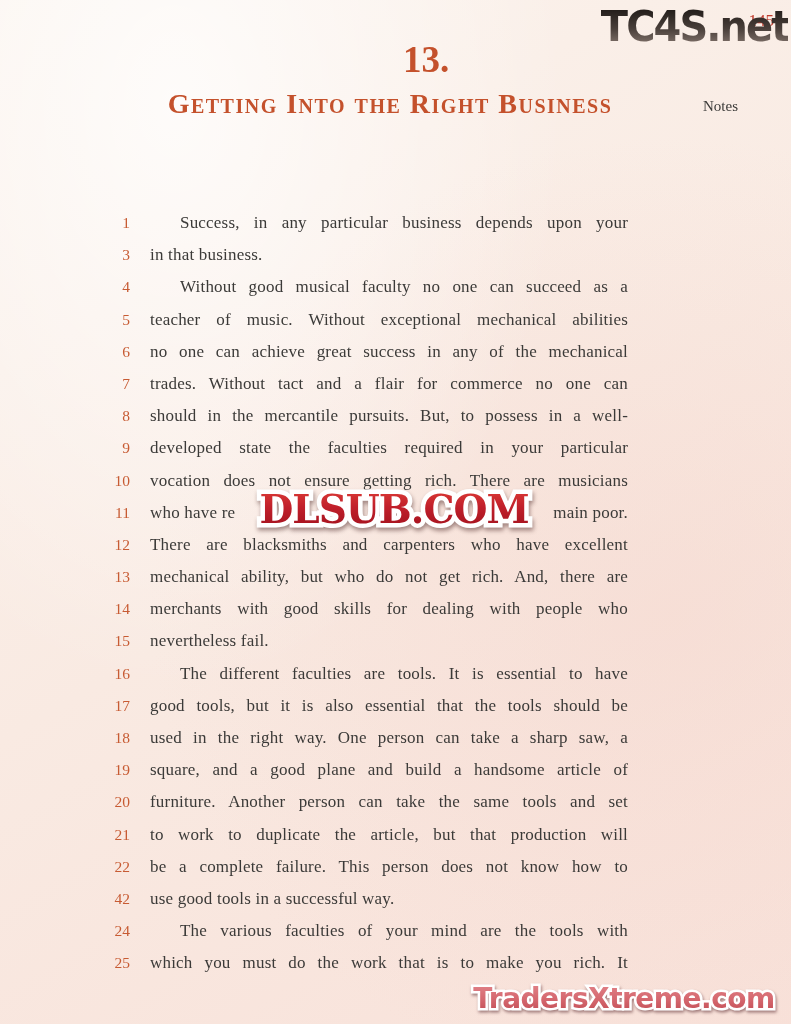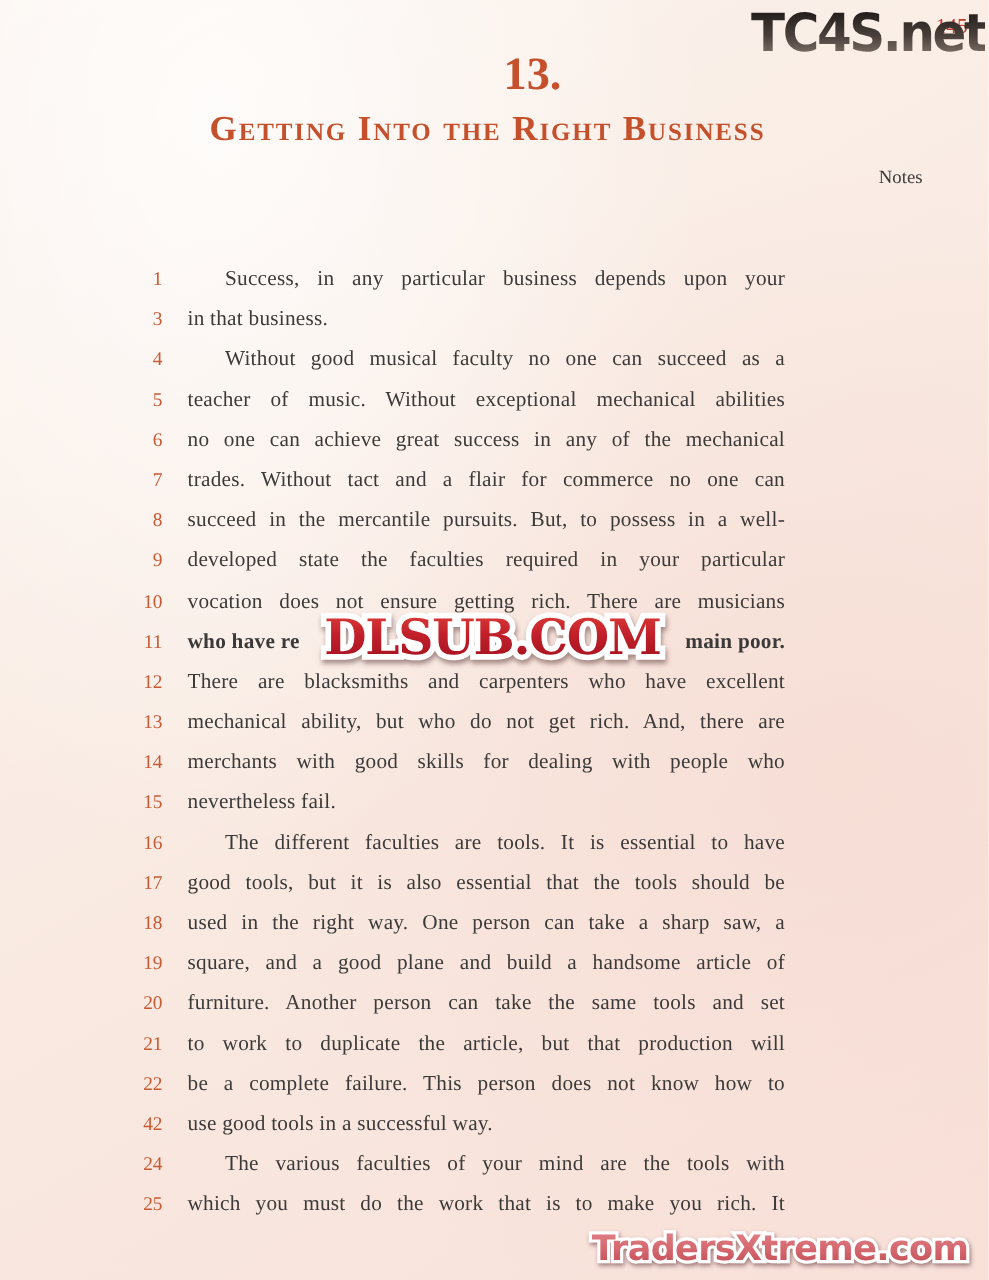--- a/index.html
+++ b/index.html
@@ -60,21 +60,20 @@
     font-weight: 700;
     font-size: 28px;
     letter-spacing: 1.5px;
     color: #c4512c;
   }
   .notes {
     position: absolute;
     top: 98px; left: 703px;
     font-size: 15px;
     color: #3b3a38;
-    margin-top: 36px;
   }
 
   .text-block {
     position: absolute;
     top: 167px; left: 96px;
     width: 532px;
     z-index: 1;
     margin-top: 40px;
   }
   .line-row {
@@ -100,21 +99,20 @@
     text-align: justify;
     text-align-last: justify;
     vertical-align: baseline;
     white-space: normal;
   }
   .line-text.no-justify { text-align-last: left; }
   .line-text.indent { padding-left: 30px; width: 448px; }
   .line-text.split {
     display: inline-flex;
     justify-content: space-between;
-    font-weight: bold;
   }
 
   .wm-mid {
     position: absolute;
     left: 238px; top: 478px;
     z-index: 4;
   }
   .wm-bottom {
     position: absolute;
     right: 2px; bottom: 4px;
@@ -133,21 +131,21 @@
   <h1 class="chapter-title">Getting Into the Right Business</h1>
   <div class="notes">Notes</div>
 
   <div class="text-block">
       <div class="line-row"><span class="line-num">1</span><span class="line-text indent">Success, in any particular business depends upon your</span></div>
       <div class="line-row"><span class="line-num">3</span><span class="line-text no-justify">in that business.</span></div>
       <div class="line-row"><span class="line-num">4</span><span class="line-text indent">Without good musical faculty no one can succeed as a</span></div>
       <div class="line-row"><span class="line-num">5</span><span class="line-text">teacher of music. Without exceptional mechanical abilities</span></div>
       <div class="line-row"><span class="line-num">6</span><span class="line-text">no one can achieve great success in any of the mechanical</span></div>
       <div class="line-row"><span class="line-num">7</span><span class="line-text">trades. Without tact and a flair for commerce no one can</span></div>
-      <div class="line-row"><span class="line-num">8</span><span class="line-text">succeed in the mercantile pursuits. But, to possess in a well-</span></div>
+      <div class="line-row"><span class="line-num">8</span><span class="line-text">should in the mercantile pursuits. But, to possess in a well-</span></div>
       <div class="line-row"><span class="line-num">9</span><span class="line-text">developed state the faculties required in your particular</span></div>
       <div class="line-row"><span class="line-num">10</span><span class="line-text">vocation does not ensure getting rich. There are musicians</span></div>
       <div class="line-row"><span class="line-num">11</span><span class="line-text split">
           <span>who have re</span>
           <span>main poor.</span>
         </span></div>
       <div class="line-row"><span class="line-num">12</span><span class="line-text">There are blacksmiths and carpenters who have excellent</span></div>
       <div class="line-row"><span class="line-num">13</span><span class="line-text">mechanical ability, but who do not get rich. And, there are</span></div>
       <div class="line-row"><span class="line-num">14</span><span class="line-text">merchants with good skills for dealing with people who</span></div>
       <div class="line-row"><span class="line-num">15</span><span class="line-text no-justify">nevertheless fail.</span></div>

